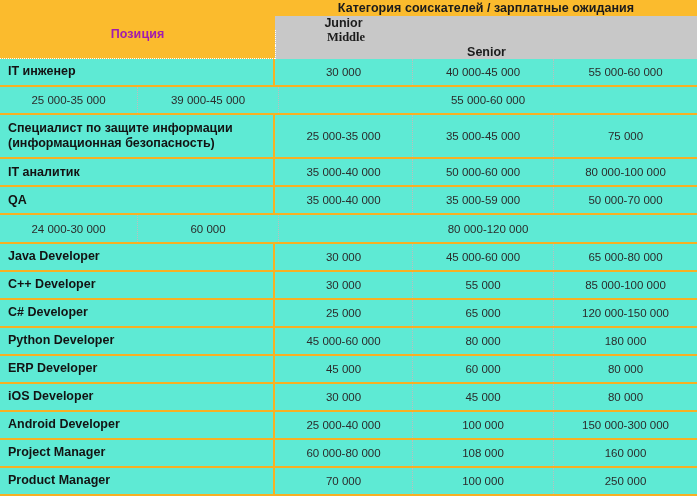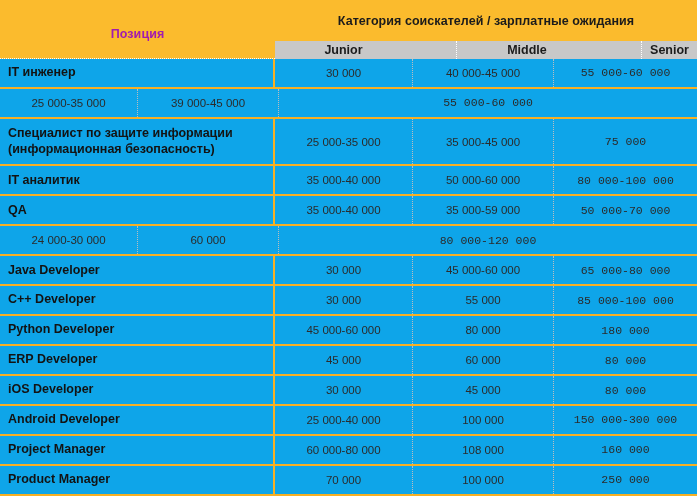--- a/index.html
+++ b/index.html
@@ -62,54 +62,53 @@
     align-items: center;
     justify-content: center;
     font-size: 12.5px;
     font-weight: bold;
     color: #1b1b1b;
     letter-spacing: .05px;
   }
   .thead-subrow {
     flex: 1 1 auto;
     display: flex;
-    flex-direction: row;
+    flex-direction: column;
     background: #c8c8c8;
-    gap: 44px;
   }
   .thead-sub {
     box-sizing: border-box;
     display: flex;
     align-items: center;
     justify-content: center;
     font-size: 12.5px;
     font-weight: bold;
     color: #1b1b1b;
     background: #c8c8c8;
   }
   .thead-sub.c1 { width: 137px; }
-  .thead-sub.c2 { width: 141px; border-left: 1px dotted #ffffff; }
+  .thead-sub.c2 { width: 141px; border-left: 1px dotted #ffffff; font-family: Liberation Serif, serif; }
   .thead-sub.c3 { flex: 1 1 auto; border-left: 1px dotted #ffffff; }
 
   
   .tbody {
     flex: 1 1 auto;
     display: flex;
     flex-direction: column;
     background: #ffffff;
     border-bottom: 2px solid #f7b024;
   }
 
   .trow {
     display: flex;
     flex-direction: row;
     flex: 1 1 0;
     min-height: 0;
     border-top: 2px solid #f7b024;
-    background: #0ea5e9;
+    background: #5eead4;
   }
   .trow:first-child { border-top: none; }
   
   .trow.tall { flex: 1.62 1 0; }
 
   .cell-pos {
     width: 275px;
     box-sizing: border-box;
     display: flex;
     align-items: center;
@@ -127,21 +126,21 @@
     display: flex;
     align-items: center;
     justify-content: center;
     font-size: 11.5px;
     font-weight: normal;
     color: #2b2b2b;
     white-space: nowrap;
   }
   .cell-val.c1 { width: 137px; }
   .cell-val.c2 { width: 141px; border-left: 1px dotted #bdbdbd; }
-  .cell-val.c3 { flex: 1 1 auto; border-left: 1px dotted #bdbdbd; font-family: Liberation Mono, monospace; }
+  .cell-val.c3 { flex: 1 1 auto; border-left: 1px dotted #bdbdbd; }
 </style>
 </head>
 <body>
 
 <div class="salary-table">
 
   <div class="thead">
     <div class="thead-left">
       <span class="thead-left-label">Позиция</span>
     </div>
@@ -223,20 +222,30 @@
             <span class="pos-text">C++ Developer</span>
           </div>
         </div>
         <div class="cell-val c1">30 000</div>
         <div class="cell-val c2">55 000</div>
         <div class="cell-val c3">85 000-100 000</div>
       </div>
       <div class="trow">
         <div class="cell-pos">
           <div>
+            <span class="pos-text">C# Developer</span>
+          </div>
+        </div>
+        <div class="cell-val c1">25 000</div>
+        <div class="cell-val c2">65 000</div>
+        <div class="cell-val c3">120 000-150 000</div>
+      </div>
+      <div class="trow">
+        <div class="cell-pos">
+          <div>
             <span class="pos-text">Python Developer</span>
           </div>
         </div>
         <div class="cell-val c1">45 000-60 000</div>
         <div class="cell-val c2">80 000</div>
         <div class="cell-val c3">180 000</div>
       </div>
       <div class="trow">
         <div class="cell-pos">
           <div>

